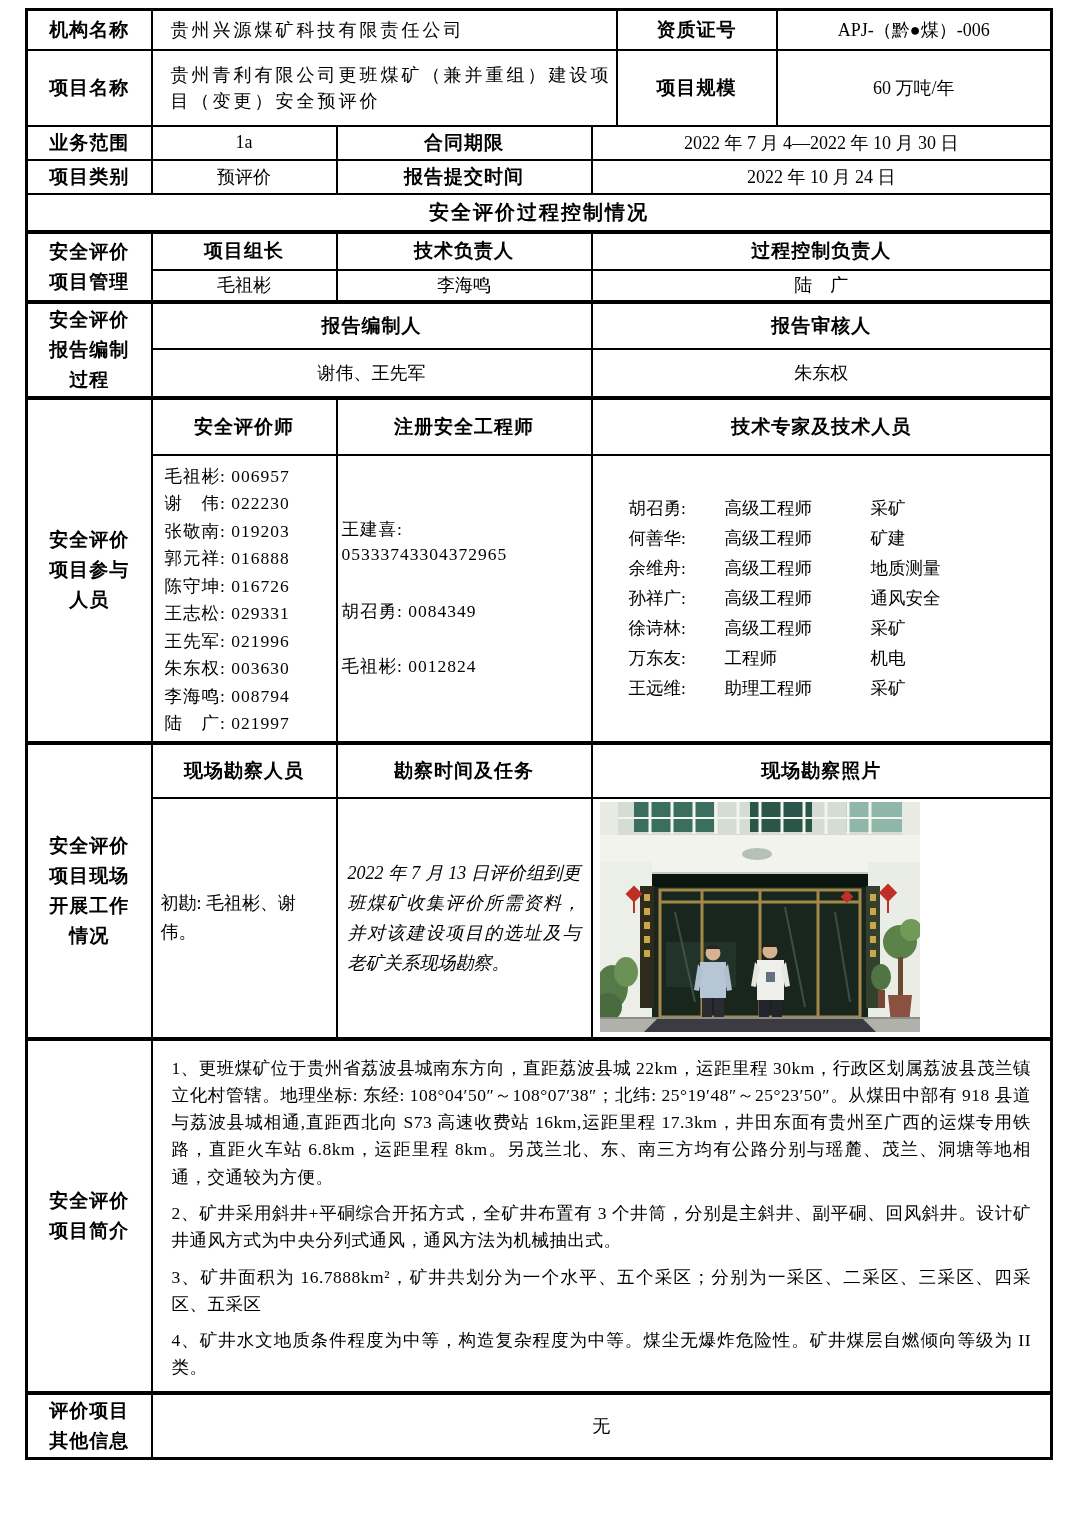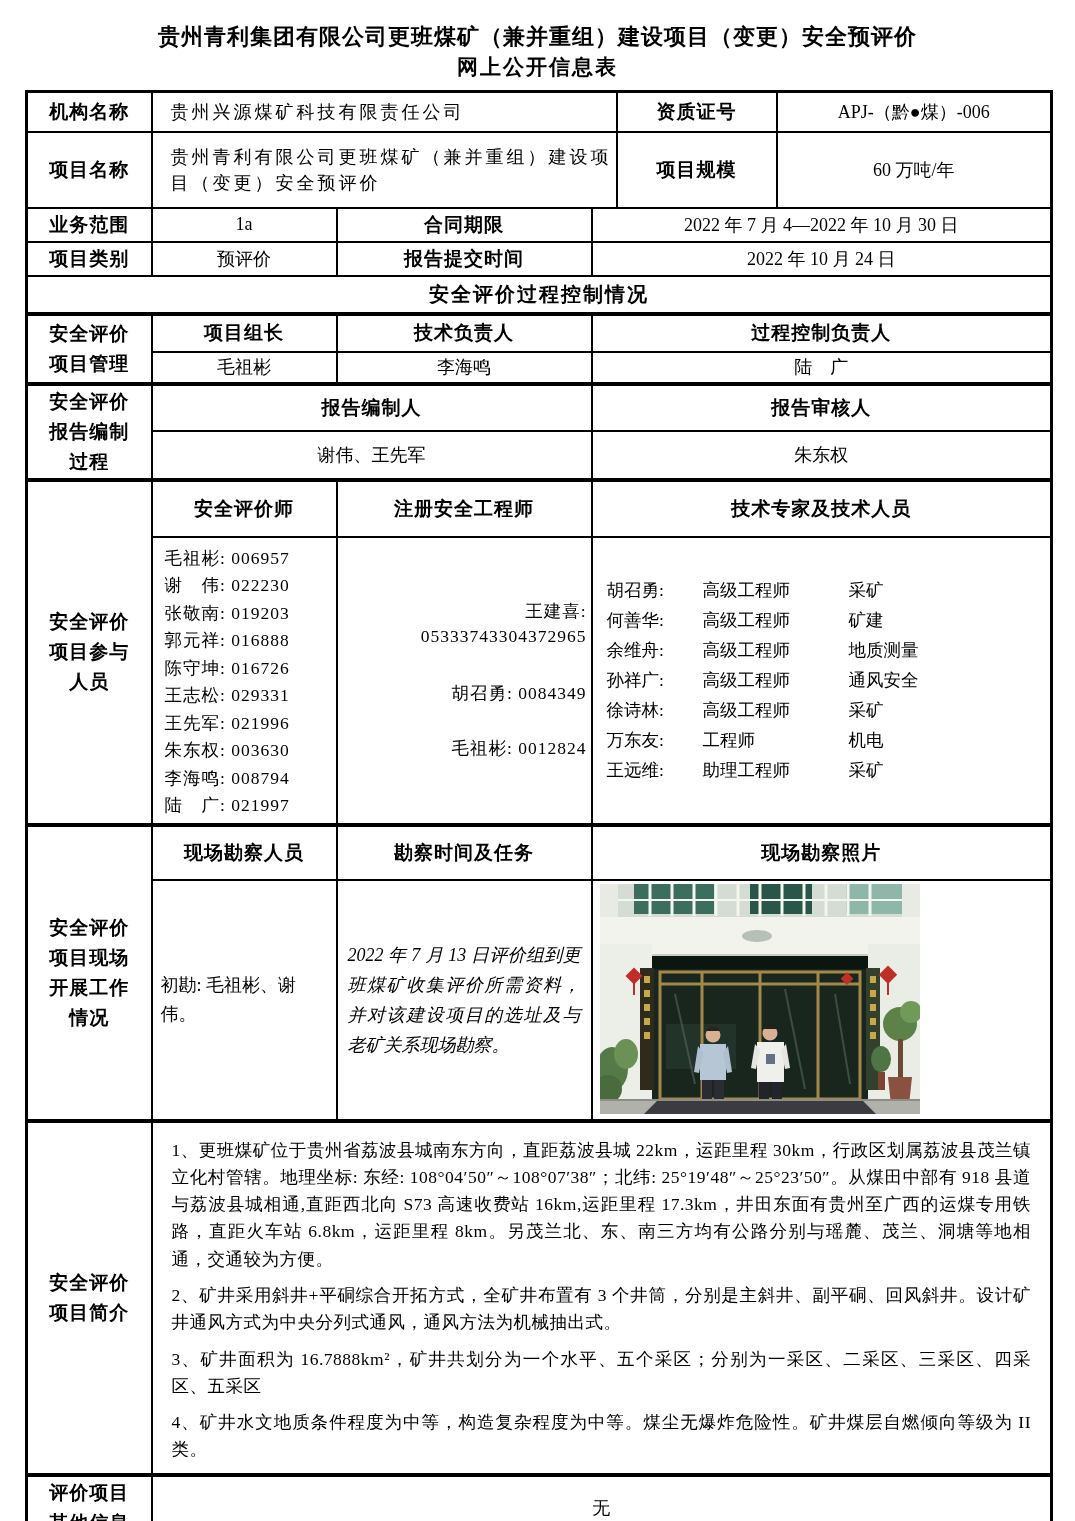--- a/index.html
+++ b/index.html
@@ -41,48 +41,44 @@
   .center{text-align:center;}
   .left{text-align:left;padding-left:18px;}
   .loose{letter-spacing:3px;line-height:26px;}
   .rh40{height:40px}.rh58{height:76px}.rh32{height:32px}.rh38{height:38px}
   .rh46{height:46px}.rh47{height:47px}.rh57{height:57px}.rh288{height:288px}
   .rh55{height:55px}.rh238{height:238px}.rh305{height:305px}.rh64{height:64px}
 
   td.ev-cell{vertical-align:top;padding:7px 4px 0 12px;}
   .ev-list div{line-height:27.5px;font-size:17.5px;letter-spacing:1px;}
 
-  td.eng-cell{text-align:right;}
+  td.eng-cell{text-align:left;}
   .eng-list div{line-height:25px;font-size:17.5px;letter-spacing:1px;}
   .eng-list div:nth-child(2){margin-bottom:32px;}
   .eng-list div:nth-child(3){margin-bottom:30px;}
 
-  td.exp-cell{padding-left:14px;}
+  td.exp-cell{padding-left:36px;}
   .exp-row{display:flex;line-height:30px;font-size:17.5px;}
   .exp-row .n{width:96px;}
   .exp-row .t{width:146px;}
   .exp-row .f{flex:1;}
 
   td.person-cell{padding:0 8px;line-height:29px;font-size:18px;}
   td.task-cell{padding:14px 10px;line-height:30px;font-size:18px;text-align:justify;font-style:italic;}
 
   td.photo-cell{vertical-align:top;padding:3px 0 0 7px;}
 
   td.brief-cell{vertical-align:top;padding:5px 10px 0 10px;}
   .brief p{margin:9px;font-size:17.5px;line-height:27.3px;text-align:justify;letter-spacing:0.5px;}
 </style>
 </head>
 <body>
 
 <div class="page">
 
-  <div class="doc-title">
-    <div class="t1">贵州青利集团有限公司更班煤矿（兼并重组）建设项目（变更）安全预评价</div>
-    <div class="t2">网上公开信息表</div>
-  </div>
 
   <table class="main">
     <colgroup>
       <col style="width:125px">
         <col style="width:185px">
         <col style="width:255px">
       <col style="width:25px">
         <col style="width:160px">
         <col style="width:275px">
     </colgroup>

